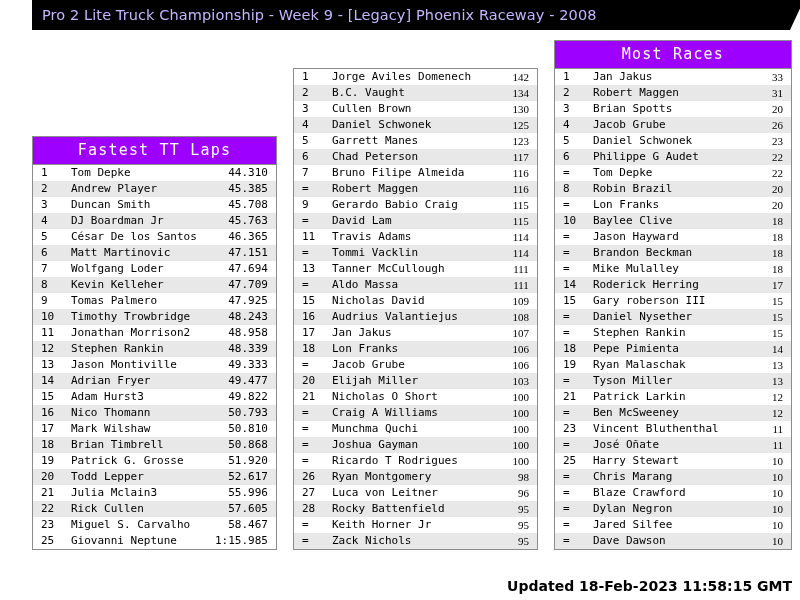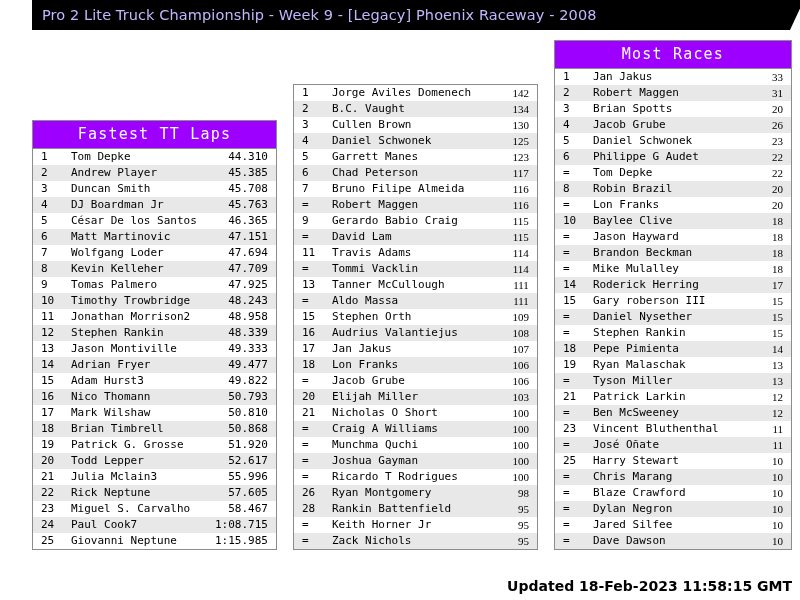--- a/index.html
+++ b/index.html
@@ -231,33 +231,28 @@
             <td class="name">Todd Lepper</td>
             <td class="val">52.617</td>
           </tr>
           <tr class="row-odd">
             <td class="pos">21</td>
             <td class="name">Julia Mclain3</td>
             <td class="val">55.996</td>
           </tr>
           <tr class="row-even">
             <td class="pos">22</td>
-            <td class="name">Rick Neptune</td>
+            <td class="name">Rick Cullen</td>
             <td class="val">57.605</td>
           </tr>
           <tr class="row-odd">
             <td class="pos">23</td>
             <td class="name">Miguel S. Carvalho</td>
             <td class="val">58.467</td>
           </tr>
-          <tr class="row-even">
-            <td class="pos">24</td>
-            <td class="name">Paul Cook7</td>
-            <td class="val">1:08.715</td>
-          </tr>
           <tr class="row-odd">
             <td class="pos">25</td>
             <td class="name">Giovanni Neptune</td>
             <td class="val">1:15.985</td>
           </tr>
         </tbody>
     </table>
   </div>
 
   <div class="table-block col-2">
@@ -328,21 +323,21 @@
             <td class="name">Tanner McCullough</td>
             <td class="val-num">111</td>
           </tr>
           <tr class="row-even">
             <td class="pos">=</td>
             <td class="name">Aldo Massa</td>
             <td class="val-num">111</td>
           </tr>
           <tr class="row-odd">
             <td class="pos">15</td>
-            <td class="name">Stephen Orth</td>
+            <td class="name">Nicholas David</td>
             <td class="val-num">109</td>
           </tr>
           <tr class="row-even">
             <td class="pos">16</td>
             <td class="name">Audrius Valantiejus</td>
             <td class="val-num">108</td>
           </tr>
           <tr class="row-odd">
             <td class="pos">17</td>
             <td class="name">Jan Jakus</td>
@@ -386,23 +381,28 @@
           <tr class="row-odd">
             <td class="pos">=</td>
             <td class="name">Ricardo T Rodrigues</td>
             <td class="val-num">100</td>
           </tr>
           <tr class="row-even">
             <td class="pos">26</td>
             <td class="name">Ryan Montgomery</td>
             <td class="val-num">98</td>
           </tr>
+          <tr class="row-odd">
+            <td class="pos">27</td>
+            <td class="name">Luca von Leitner</td>
+            <td class="val-num">96</td>
+          </tr>
           <tr class="row-even">
             <td class="pos">28</td>
-            <td class="name">Rankin Battenfield</td>
+            <td class="name">Rocky Battenfield</td>
             <td class="val-num">95</td>
           </tr>
           <tr class="row-odd">
             <td class="pos">=</td>
             <td class="name">Keith Horner Jr</td>
             <td class="val-num">95</td>
           </tr>
           <tr class="row-even">
             <td class="pos">=</td>
             <td class="name">Zack Nichols</td>

